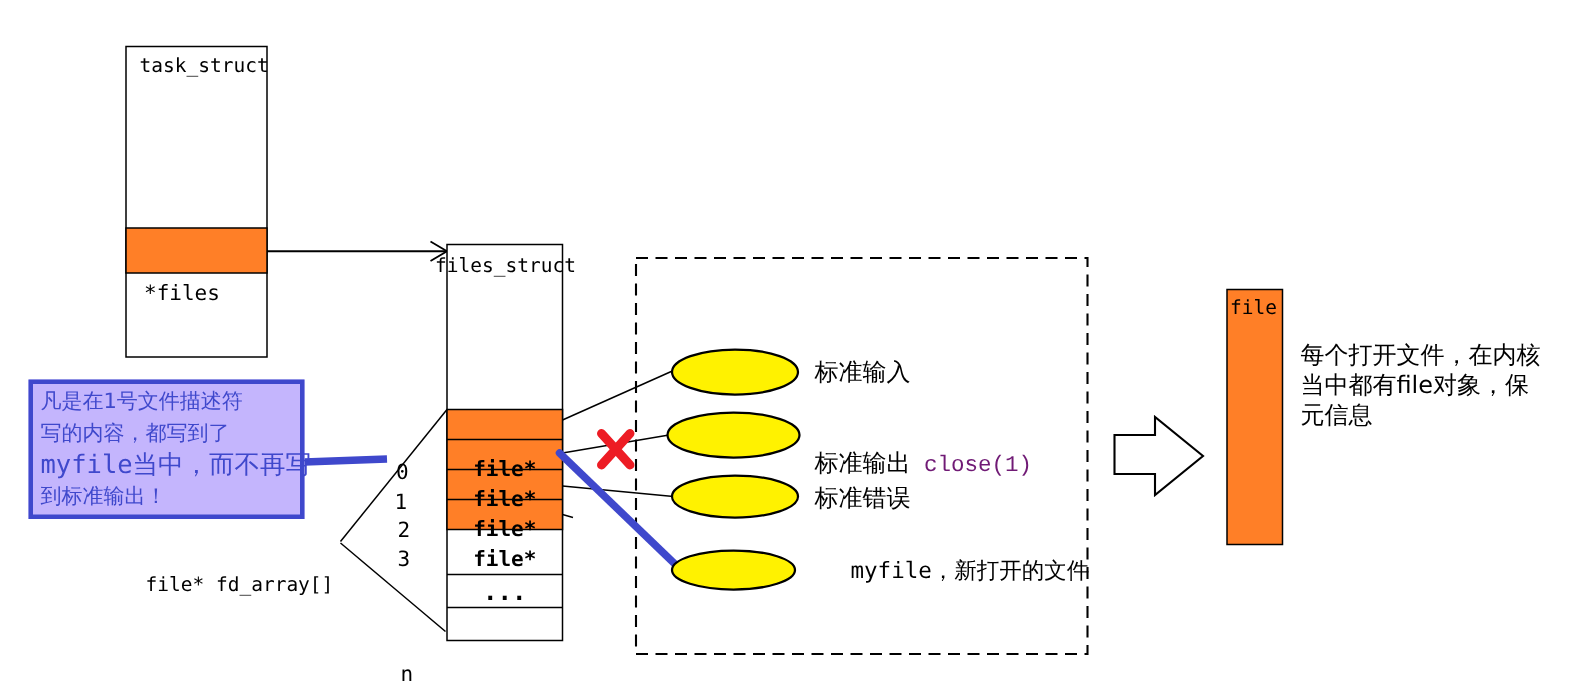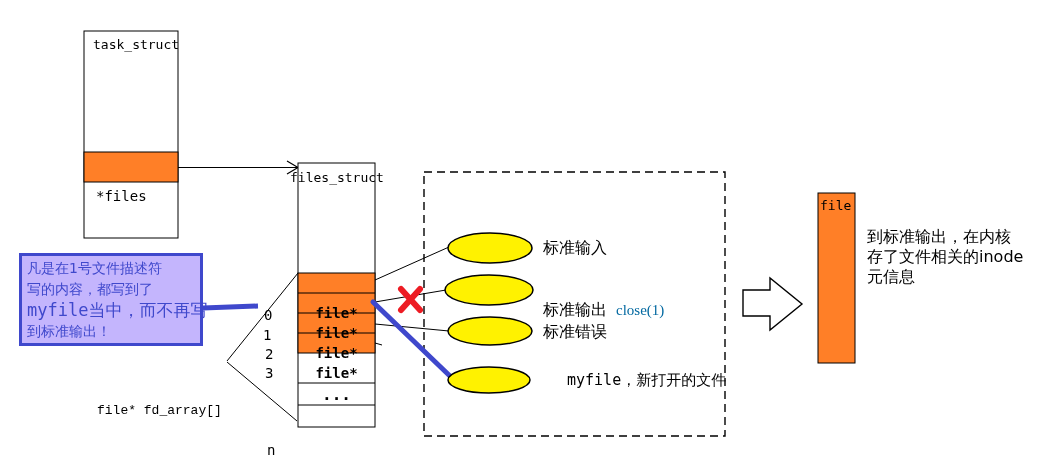--- a/index.html
+++ b/index.html
@@ -30,22 +30,22 @@
     width: 184px; height: 93px;
     border: 3px solid #3F48CC;
     color: #3F48CC;
     padding: 2px 5px;
     font-size: 14px; line-height: 21px;
     background: #c4b5fd;
   }
   .note-box .line { display: block; white-space: nowrap; }
   .ellipse-label-row { display: flex; align-items: baseline; }
   .red-annotation {
-    color: #0369a1;
-    font-family: Liberation Serif, serif;
+    color: #701a75;
+    font-family: Liberation Mono, monospace;
     font-size: 15px;
     margin-left: 9px;
     margin-top: 20px;
   }
   .desc .line { display: block; white-space: nowrap; font-size: 16px; line-height: 20px; }
   .mixed {
     font-family: "DejaVu Sans Mono", "Liberation Mono", "DejaVu Sans", sans-serif;
     font-size: 15px;
   }
 </style>
@@ -117,34 +117,34 @@
   <div class="abs mono idx" style="left:265px; top:337px;">3</div>
   <div class="abs mono idx" style="left:267px; top:414px;">n</div>
 
   <div class="note-box">
     <span class="line">凡是在1号文件描述符</span>
     <span class="line">写的内容，都写到了</span>
     <span class="line mixed" style="font-size:17px;">myfile当中，而不再写</span>
     <span class="line">到标准输出！</span>
   </div>
 
-  <div class="abs mono code13" style="left:97px; top:374px;font-family:Liberation Mono, monospace;">file* fd_array[]</div>
+  <div class="abs mono code13" style="left:97px; top:354px;">file* fd_array[]</div>
 
   <div class="abs cjk16" style="left:543px; top:239px;">标准输入</div>
 
   <div class="abs ellipse-label-row" style="left:543px; top:282px;">
     <span class="cjk16">标准输出</span>
     <span class="red-annotation">close(1)</span>
   </div>
 
   <div class="abs cjk16" style="left:543px; top:323px;">标准错误</div>
 
   <div class="abs mixed" style="left:567px; top:371px;">myfile，新打开的文件</div>
 
   <div class="abs mono code13" style="left:820px; top:169px;">file</div>
 
   <div class="abs desc" style="left:867px; top:227px;">
-    <span class="line">到标准输出，在内核</span>
-    <span class="line">存了文件相关的inode</span>
+    <span class="line">每个打开文件，在内核</span>
+    <span class="line">当中都有file对象，保</span>
     <span class="line">元信息</span>
   </div>
 
 </div>
 
 </body></html>

